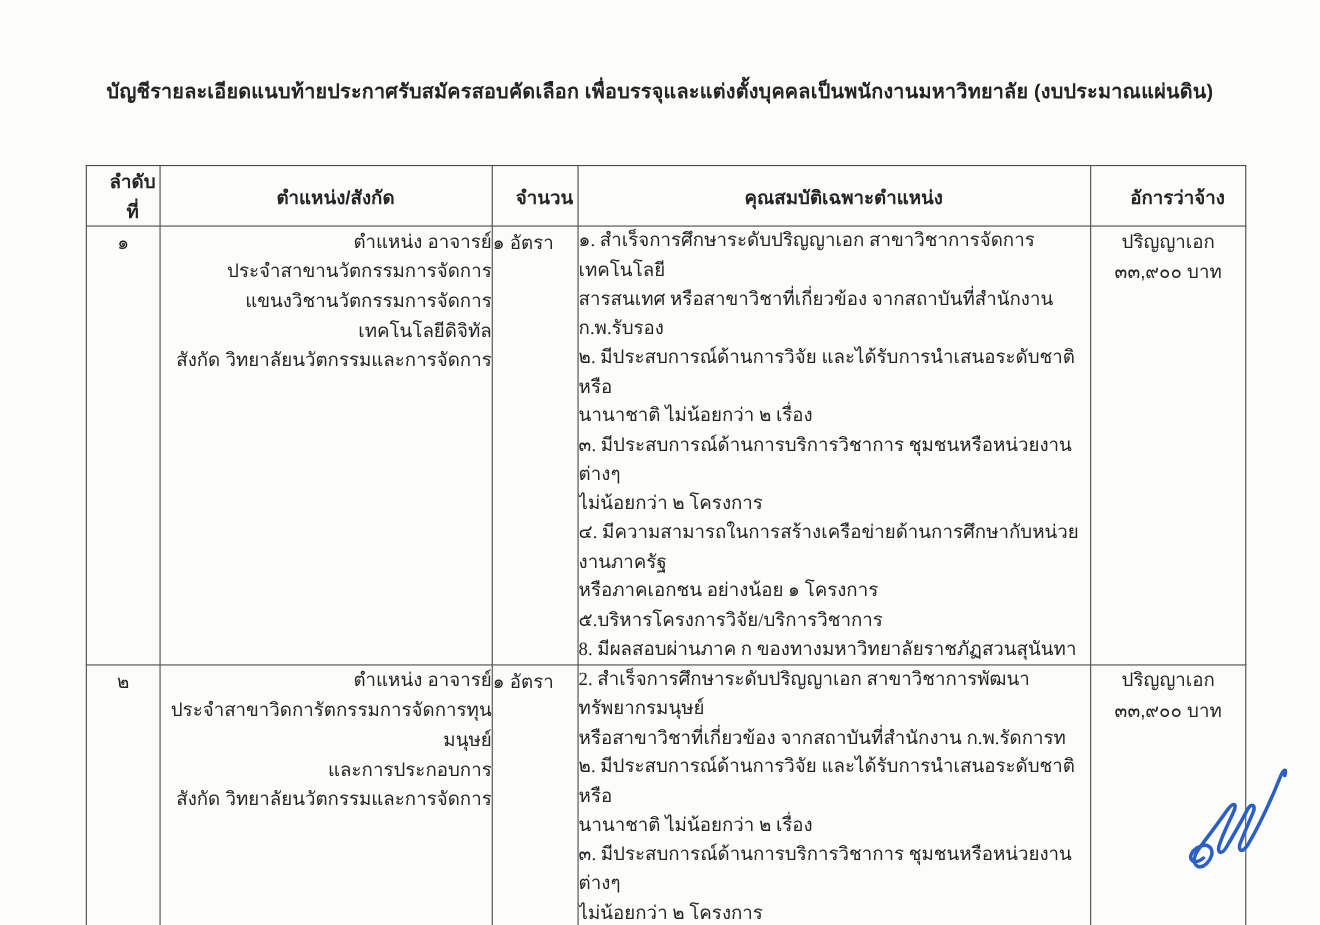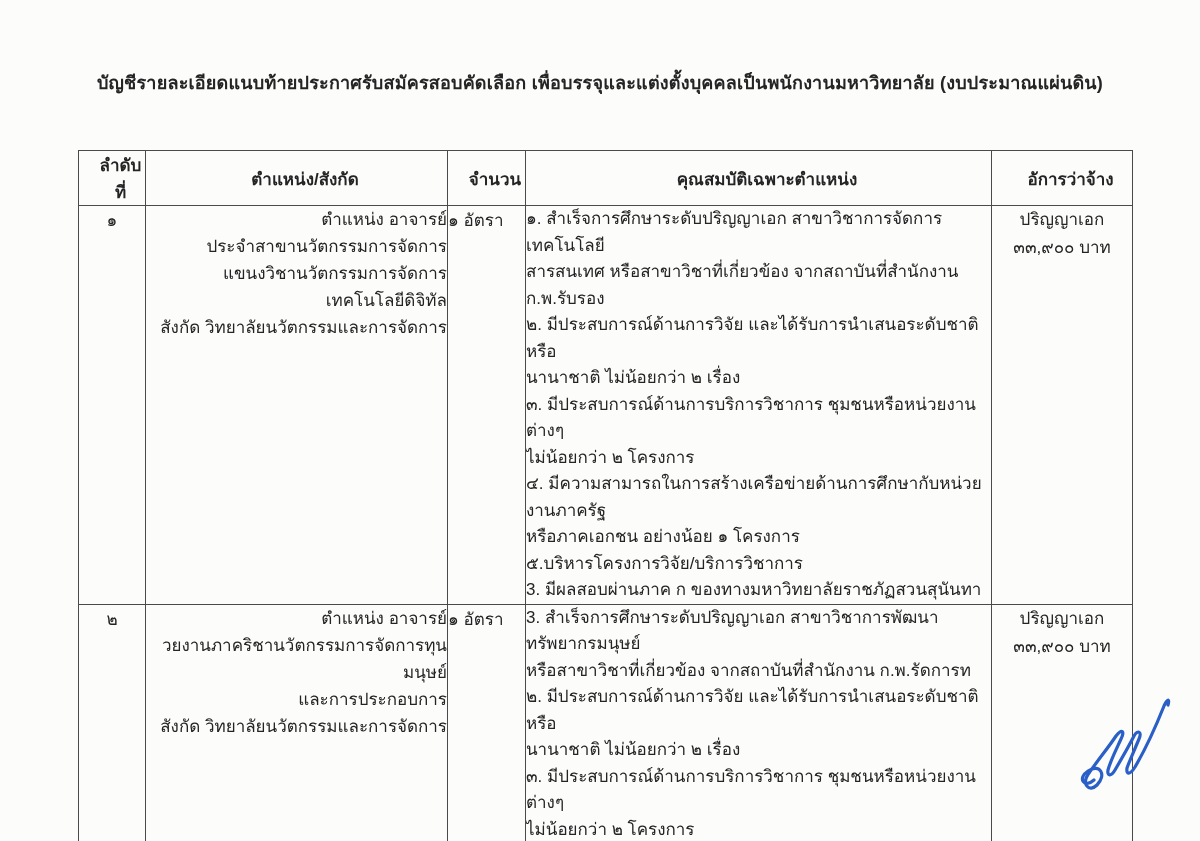--- a/index.html
+++ b/index.html
@@ -68,20 +68,21 @@
     text-align: center;
     padding-top: 14px;
   }
   td.c-pos .line { line-height: 27px; text-align: right; }
   td.c-qty {
     padding-top: 14px;
   }
   td.c-qual {
     text-align: left;
     padding: 12px 8px 0 11px;
+    font-family: Liberation Serif, serif;
   }
   td.c-qual .line { line-height: 26.5px; }
   td.c-sal {
     text-align: center;
     padding-top: 14px;
   }
   td.c-sal .line { line-height: 28px; }
   .signature {
     position: absolute;
     left: 1078px;
@@ -134,42 +135,42 @@
         <td class="c-qual">
           <div class="line">๑. สำเร็จการศึกษาระดับปริญญาเอก สาขาวิชาการจัดการเทคโนโลยี</div>
           <div class="line">สารสนเทศ หรือสาขาวิชาที่เกี่ยวข้อง จากสถาบันที่สำนักงาน ก.พ.รับรอง</div>
           <div class="line">๒. มีประสบการณ์ด้านการวิจัย และได้รับการนำเสนอระดับชาติหรือ</div>
           <div class="line">นานาชาติ ไม่น้อยกว่า ๒ เรื่อง</div>
           <div class="line">๓. มีประสบการณ์ด้านการบริการวิชาการ ชุมชนหรือหน่วยงานต่างๆ</div>
           <div class="line">ไม่น้อยกว่า ๒ โครงการ</div>
           <div class="line">๔. มีความสามารถในการสร้างเครือข่ายด้านการศึกษากับหน่วยงานภาครัฐ</div>
           <div class="line">หรือภาคเอกชน อย่างน้อย ๑ โครงการ</div>
           <div class="line">๕.บริหารโครงการวิจัย/บริการวิชาการ</div>
-          <div class="line">3. มีผลสอบผ่านภาค ก ของทางมหาวิทยาลัยราชภัฏสวนสุนันทา</div>
+          <div class="line">8. มีผลสอบผ่านภาค ก ของทางมหาวิทยาลัยราชภัฏสวนสุนันทา</div>
         </td>
         <td class="c-sal">
           <div class="line">ปริญญาเอก</div>
           <div class="line">๓๓,๙๐๐ บาท</div>
         </td>
       </tr>
       <tr class="row-2">
         <td class="c-no">
           <div class="line">๒</div>
         </td>
         <td class="c-pos">
           <div class="line">ตำแหน่ง อาจารย์</div>
-          <div class="line">วยงานภาคริชานวัตกรรมการจัดการทุนมนุษย์</div>
+          <div class="line">ประจำสาขาวิดการัตกรรมการจัดการทุนมนุษย์</div>
           <div class="line">และการประกอบการ</div>
           <div class="line">สังกัด วิทยาลัยนวัตกรรมและการจัดการ</div>
         </td>
         <td class="c-qty">
           <div class="line">๑ อัตรา</div>
         </td>
         <td class="c-qual">
-          <div class="line">3. สำเร็จการศึกษาระดับปริญญาเอก สาขาวิชาการพัฒนาทรัพยากรมนุษย์</div>
+          <div class="line">2. สำเร็จการศึกษาระดับปริญญาเอก สาขาวิชาการพัฒนาทรัพยากรมนุษย์</div>
           <div class="line">หรือสาขาวิชาที่เกี่ยวข้อง จากสถาบันที่สำนักงาน ก.พ.รัดการท</div>
           <div class="line">๒. มีประสบการณ์ด้านการวิจัย และได้รับการนำเสนอระดับชาติหรือ</div>
           <div class="line">นานาชาติ ไม่น้อยกว่า ๒ เรื่อง</div>
           <div class="line">๓. มีประสบการณ์ด้านการบริการวิชาการ ชุมชนหรือหน่วยงานต่างๆ</div>
           <div class="line">ไม่น้อยกว่า ๒ โครงการ</div>
           <div class="line">๔. มีความสามารถในการสร้างเครือข่ายด้านการศึกษากับหน่วยงานภาครัฐ</div>
 
         </td>
         <td class="c-sal">
           <div class="line">ปริญญาเอก</div>

